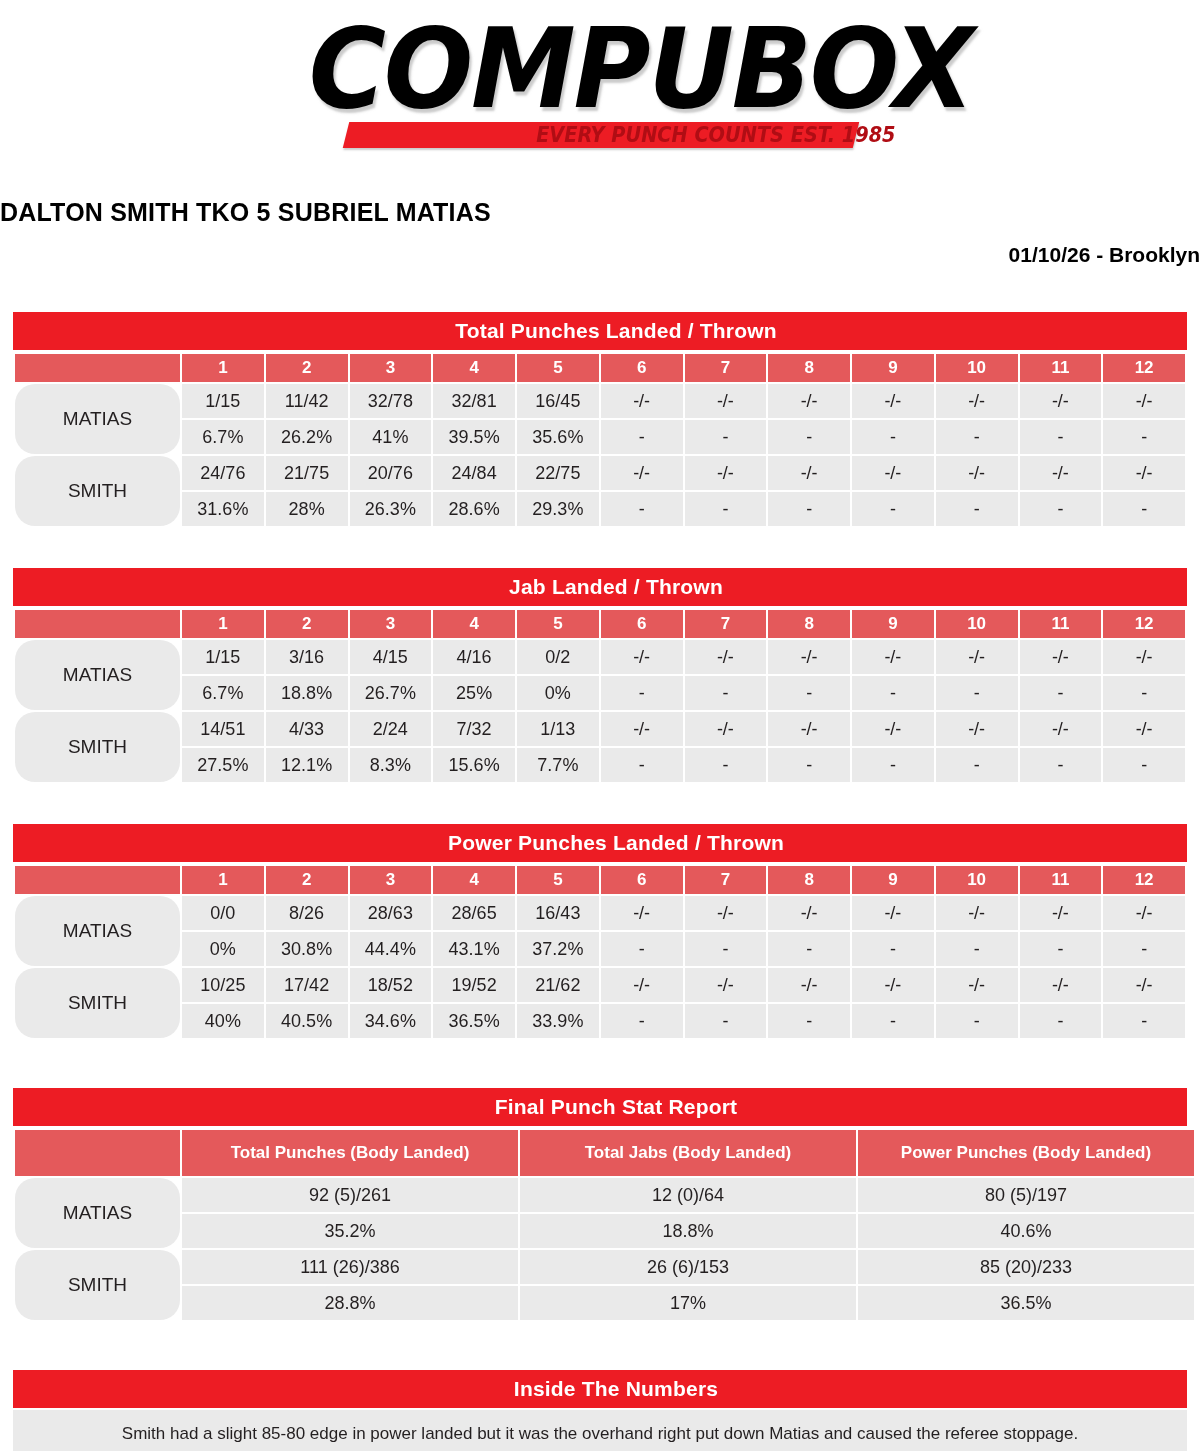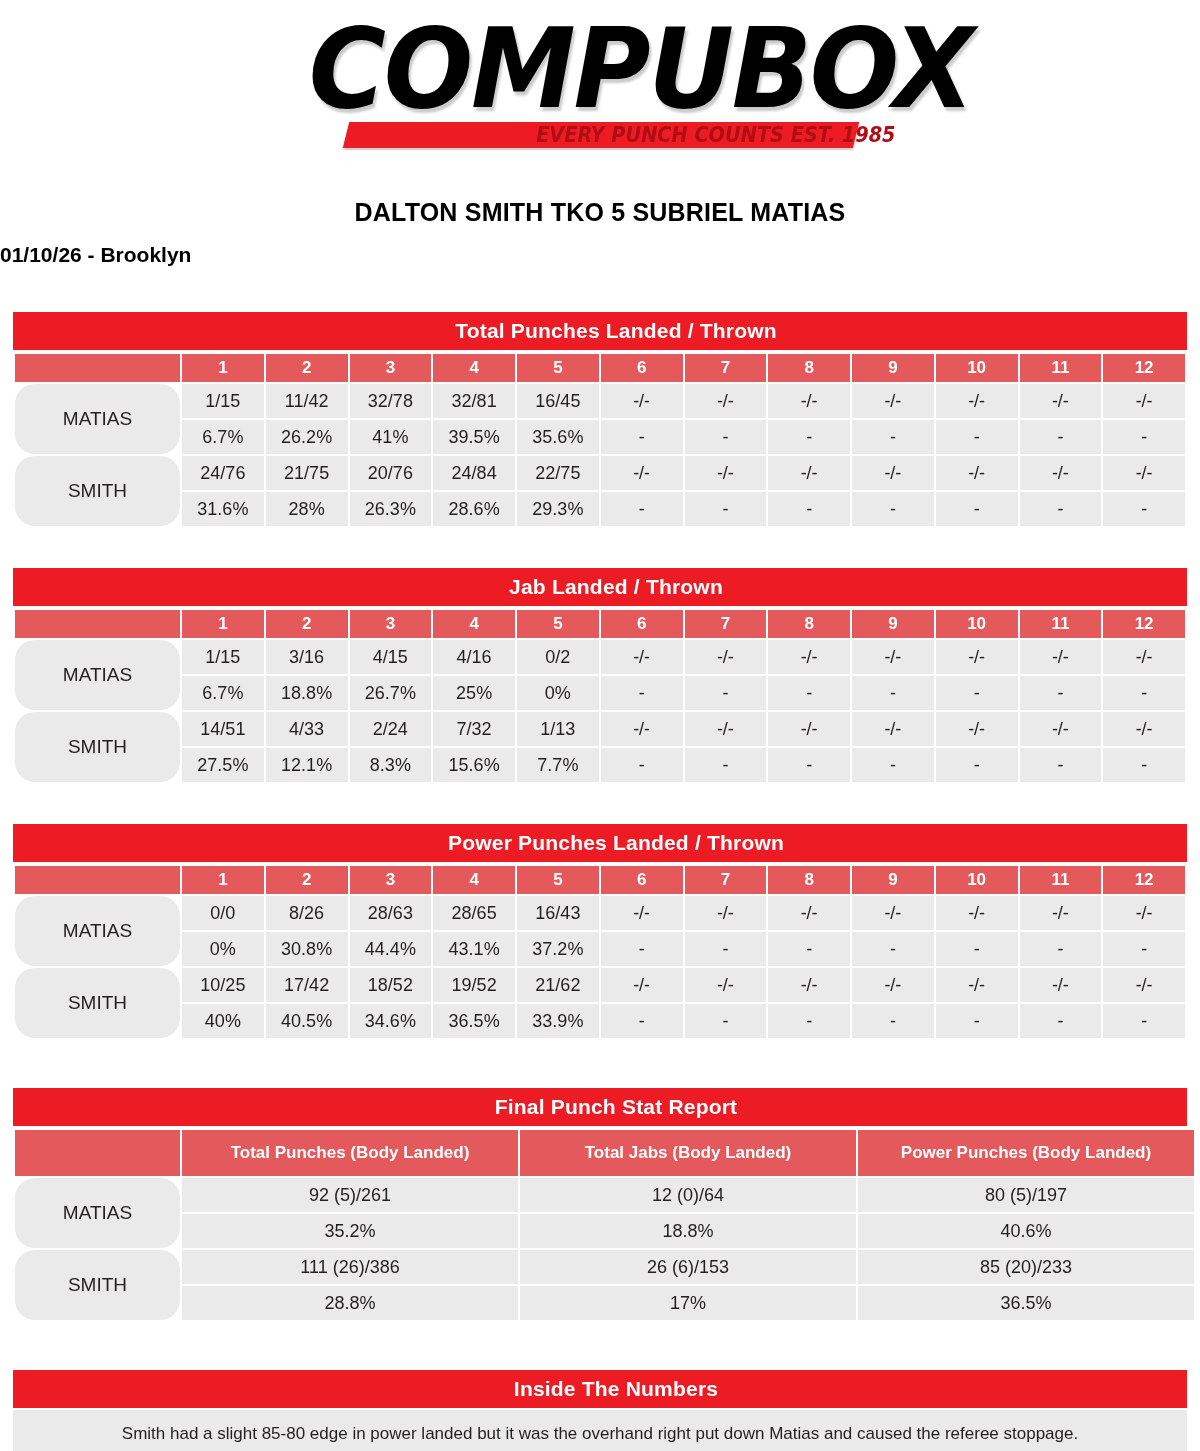--- a/index.html
+++ b/index.html
@@ -69,29 +69,29 @@
     font-size: 21px;
     letter-spacing: 0px;
     color: #b00d14;
     transform: scaleX(0.92);
     transform-origin: 100% 50%;
     white-space: nowrap;
   }
 
   
   .fight-title {
-    text-align: center;
+    text-align: left;
     font-size: 25px;
     font-weight: 700;
     letter-spacing: 0.2px;
     margin-top: 48px;
     color: #000;
   }
   .fight-sub {
-    text-align: left;
+    text-align: right;
     font-size: 21px;
     font-weight: 700;
     margin-top: 16px;
     color: #000;
   }
 
   
   .section {
     width: 1174px;
     margin: 0 auto;

